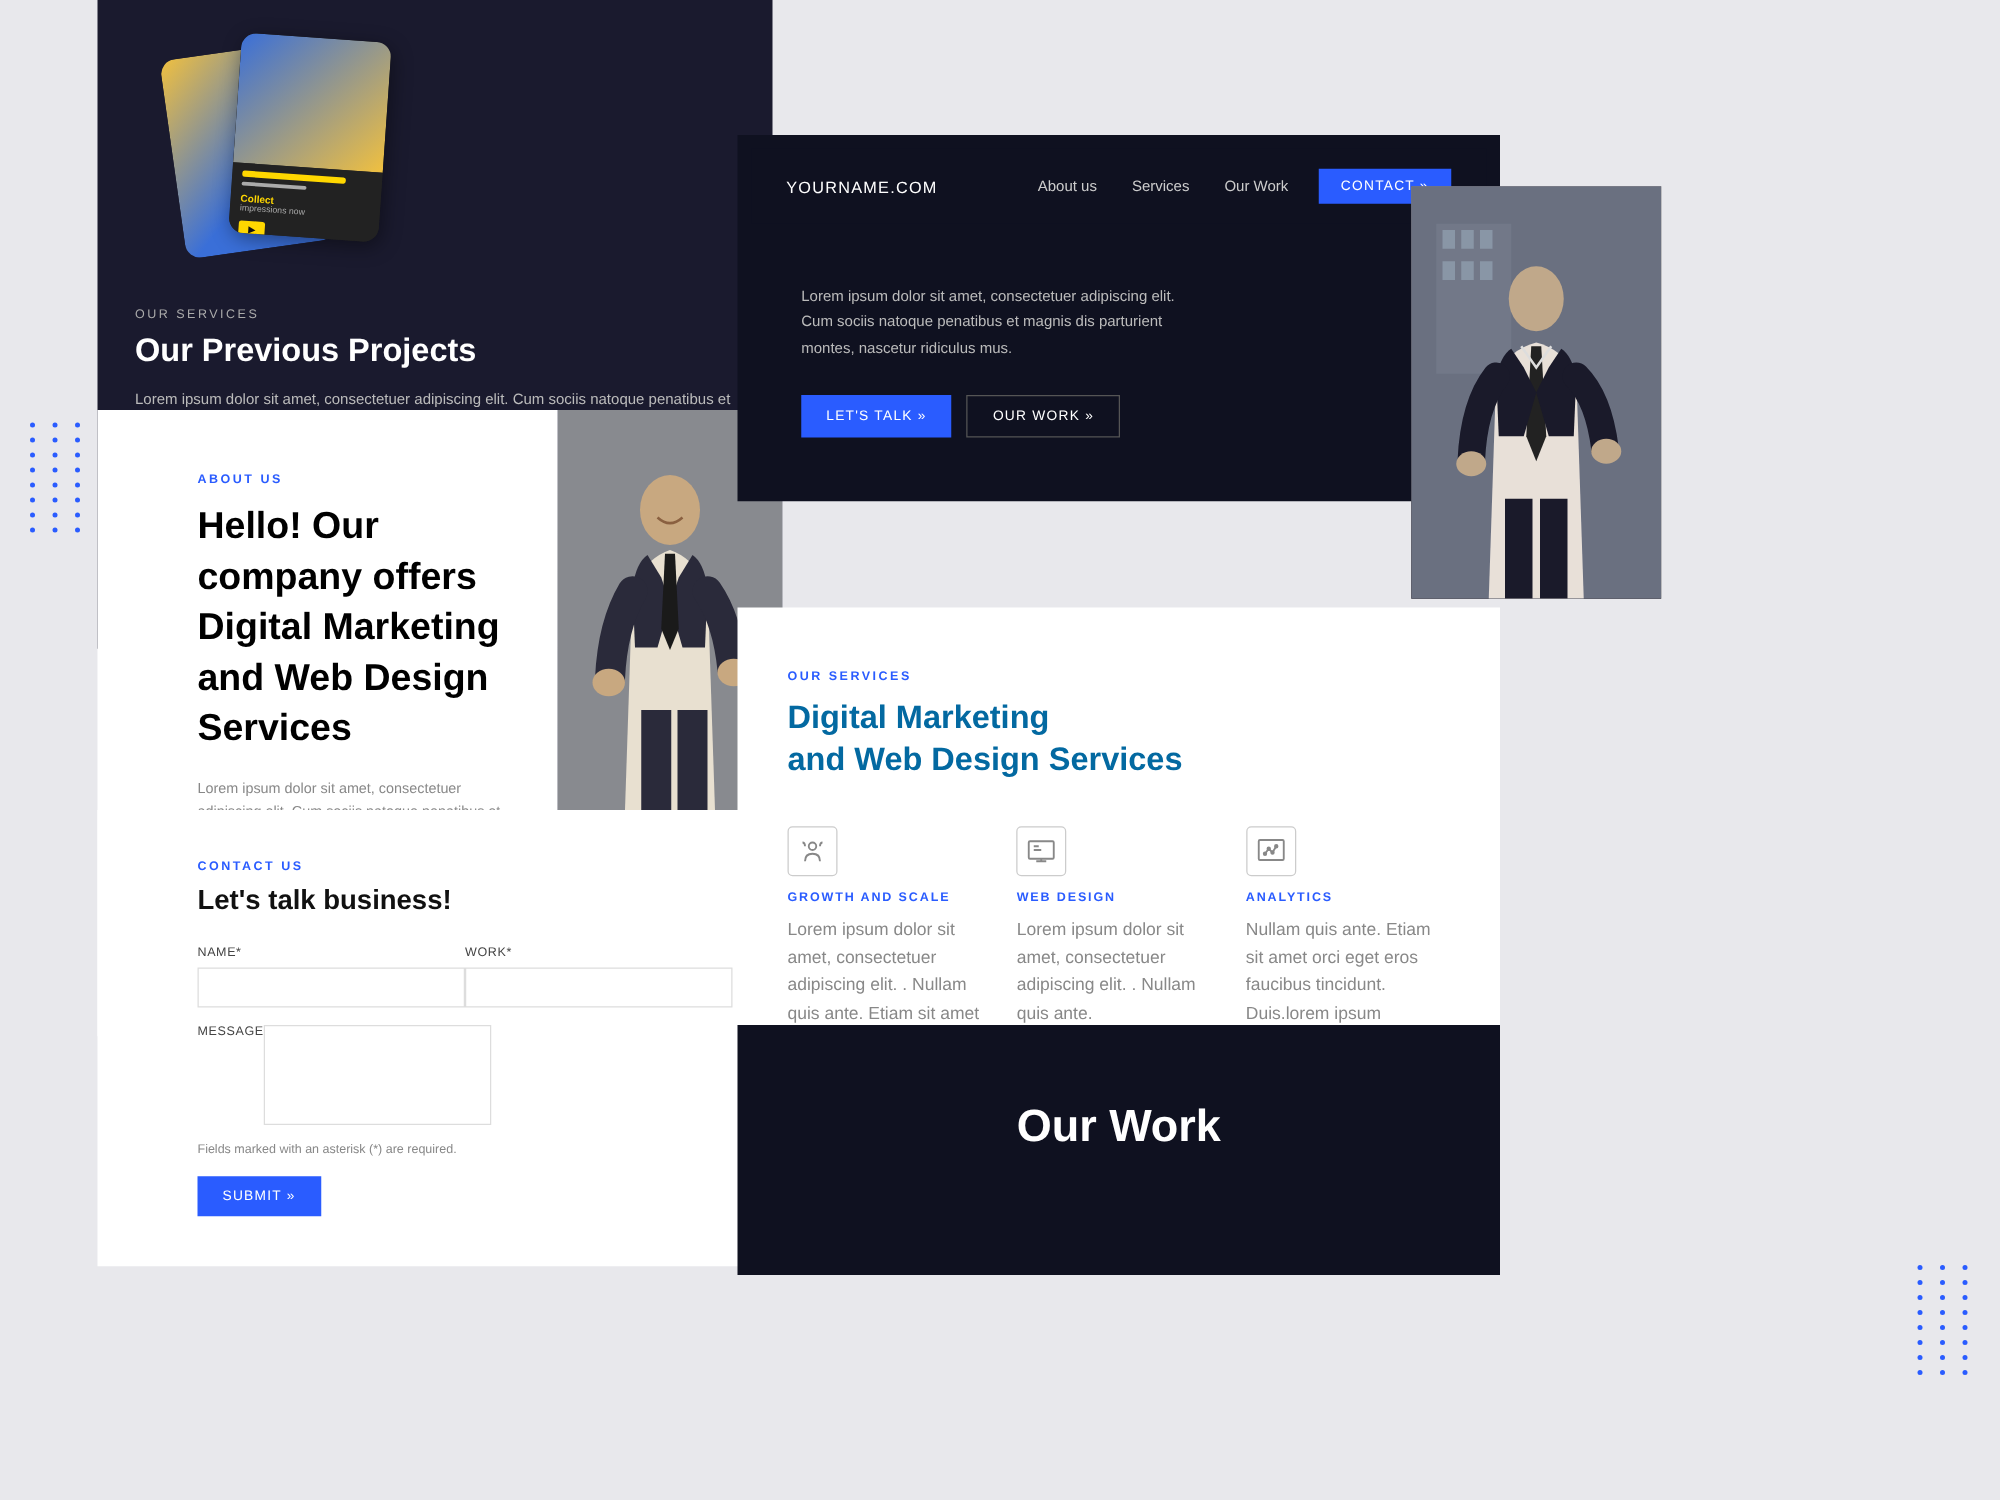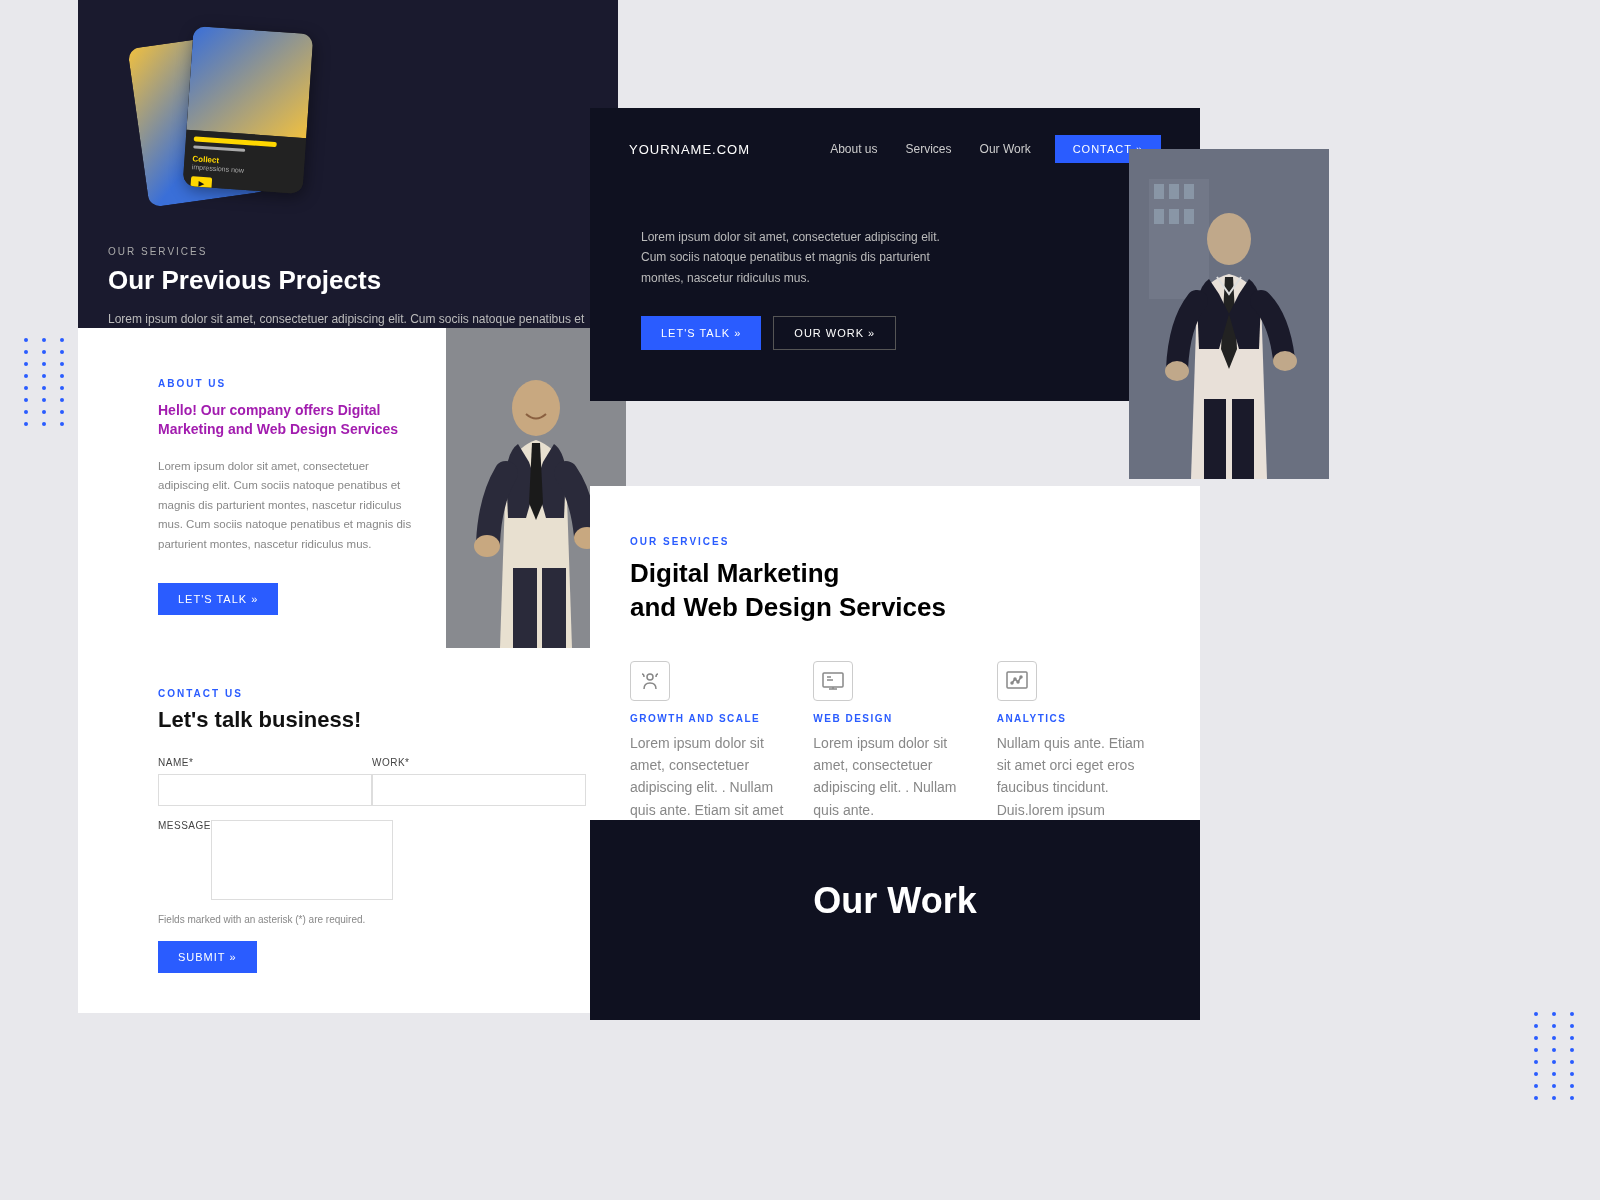--- a/index.html
+++ b/index.html
@@ -212,24 +212,24 @@
 
     .about-label {
       font-size: 10px;
       letter-spacing: 2px;
       color: #2a5cff;
       text-transform: uppercase;
       margin-bottom: 12px;
       font-weight: 600;
     }
     .about-heading {
-      font-size: 14px;
+      font-size: 30px;
       font-weight: 700;
       line-height: 1.35;
-      color: #a21caf;
+      color: #000000;
       margin-bottom: 18px;
       max-width: 260px;
     }
     .about-text {
       font-size: 11.5px;
       color: #888;
       line-height: 1.7;
       max-width: 260px;
       margin-bottom: 28px;
     }
@@ -317,21 +317,21 @@
       font-size: 10px;
       letter-spacing: 2px;
       color: #2a5cff;
       text-transform: uppercase;
       margin-bottom: 10px;
       font-weight: 600;
     }
     .services-heading {
       font-size: 26px;
       font-weight: 700;
-      color: #000000;
+      color: #0369a1;
       line-height: 1.3;
       margin-bottom: 36px;
     }
     .services-grid {
       display: grid;
       grid-template-columns: repeat(3, 1fr);
       gap: 20px;
     }
     .service-item {}
     .service-icon {

